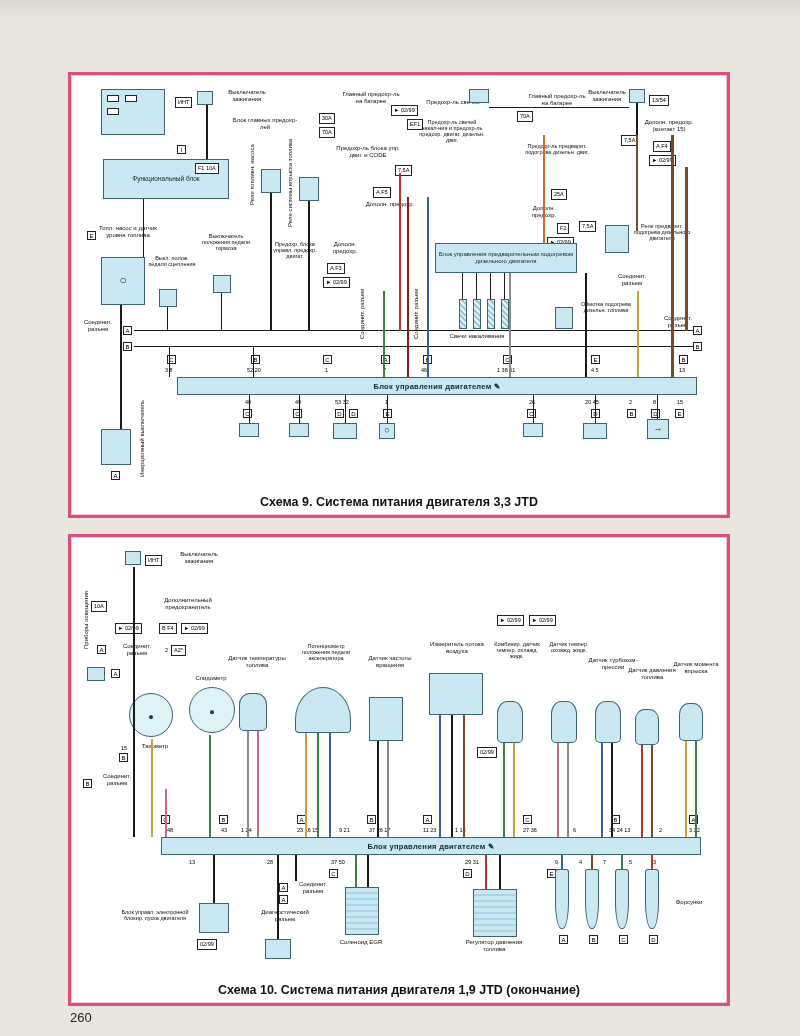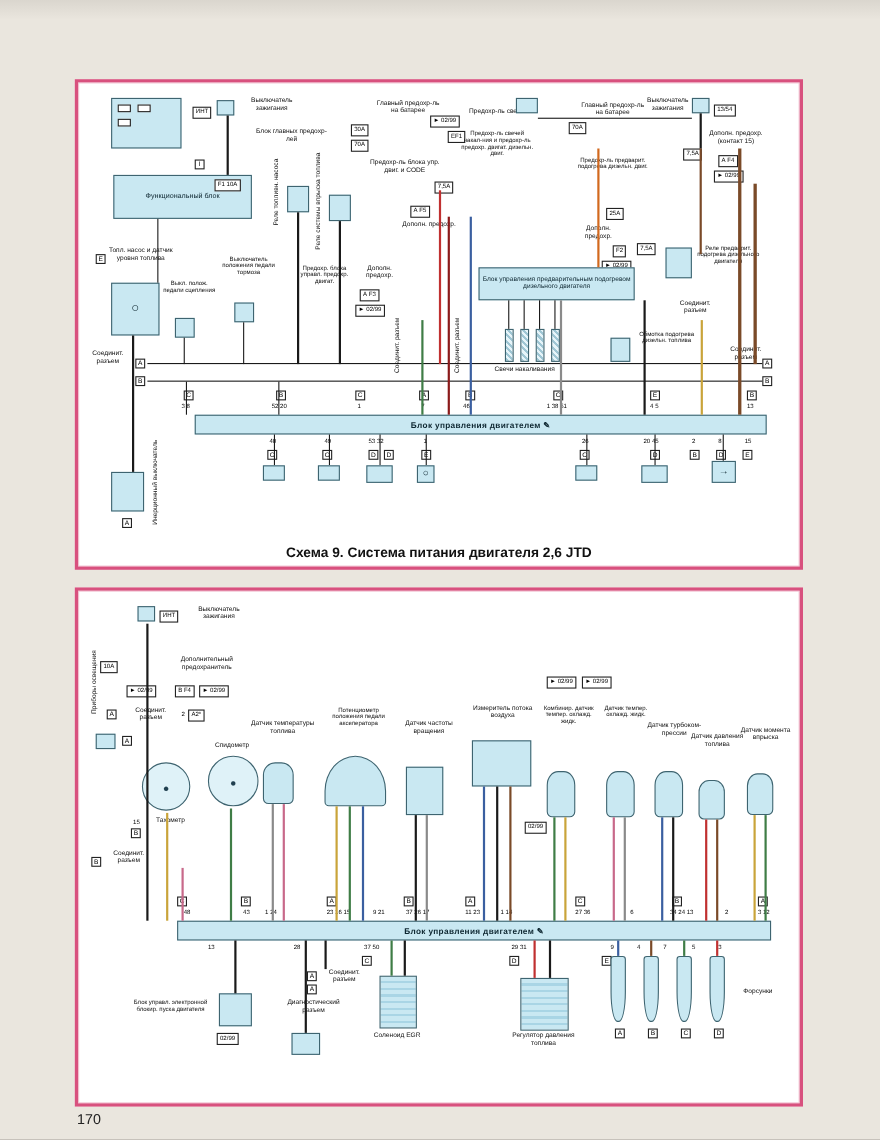--- a/index.html
+++ b/index.html
@@ -200,21 +200,21 @@
         <div class="wire" style="left: 564px; top: 214px; width: 2px; height: 86px; background: rgb(201, 164, 58);"></div>
         <div class="wire" style="left: 197px; top: 116px; width: 2px; height: 138px; background: rgb(26, 26, 26);"></div>
         <div class="wire" style="left: 235px; top: 124px; width: 2px; height: 130px; background: rgb(26, 26, 26);"></div>
         <div class="wire" style="left: 94px; top: 230px; width: 1px; height: 24px; background: rgb(26, 26, 26);"></div>
         <div class="wire" style="left: 148px; top: 216px; width: 1px; height: 38px; background: rgb(26, 26, 26);"></div>
         <div class="wire" style="left: 96px; top: 270px; width: 1px; height: 30px; background: rgb(26, 26, 26);"></div>
         <div class="wire" style="left: 180px; top: 270px; width: 1px; height: 30px; background: rgb(26, 26, 26);"></div>
         <div class="wire" style="left: 70px; top: 122px; width: 1px; height: 58px; background: rgb(26, 26, 26);"></div>
         <div class="wire" style="left: 416px; top: 30px; width: 140px; height: 1px; background: rgb(26, 26, 26);"></div>
       </div>
-    <div class="caption">Схема 9. Система питания двигателя 2,6 JTD</div>
+    <div class="caption">Схема 9. Система питания двигателя 3,3 JTD</div>
   </div>
 
   <div class="schema-box" id="s10">
     <div class="diagram">
         <div class="cbox" style="left: 52px; top: 12px; width: 16px; height: 14px;"></div>
         <div class="fusebox" style="left: 72px; top: 16px;">ИНТ</div>
         <div class="lbl" style="left: 94px; top: 12px; width: 64px;">Выключатель зажигания</div>
         <div class="vlbl" style="left: 10px; top: 110px;">Приборы освещения</div>
         <div class="fusebox" style="left: 18px; top: 62px;">10А</div>
         <div class="lbl" style="left: 78px; top: 58px; width: 74px;">Дополнительный предохранитель</div>
@@ -340,17 +340,18 @@
         <div class="wire" style="left: 204px; top: 316px; width: 2px; height: 84px; background: rgb(26, 26, 26);"></div>
         <div class="wire" style="left: 282px; top: 316px; width: 2px; height: 32px; background: rgb(63, 125, 70);"></div>
         <div class="wire" style="left: 294px; top: 316px; width: 2px; height: 32px; background: rgb(26, 26, 26);"></div>
         <div class="wire" style="left: 412px; top: 316px; width: 2px; height: 34px; background: rgb(192, 48, 48);"></div>
         <div class="wire" style="left: 426px; top: 316px; width: 2px; height: 34px; background: rgb(26, 26, 26);"></div>
         <div class="wire" style="left: 488px; top: 316px; width: 2px; height: 14px; background: rgb(58, 95, 160);"></div>
         <div class="wire" style="left: 518px; top: 316px; width: 2px; height: 14px; background: rgb(122, 74, 40);"></div>
         <div class="wire" style="left: 548px; top: 316px; width: 2px; height: 14px; background: rgb(63, 125, 70);"></div>
         <div class="wire" style="left: 578px; top: 316px; width: 2px; height: 14px; background: rgb(192, 48, 48);"></div>
       </div>
+    <div class="caption">Схема 10. Система питания двигателя 1,9 JTD (окончание)</div>
   </div>
 
-  <div class="page-number">170</div>
+  <div class="page-number">260</div>
 
 </div>
 
 </body></html>

